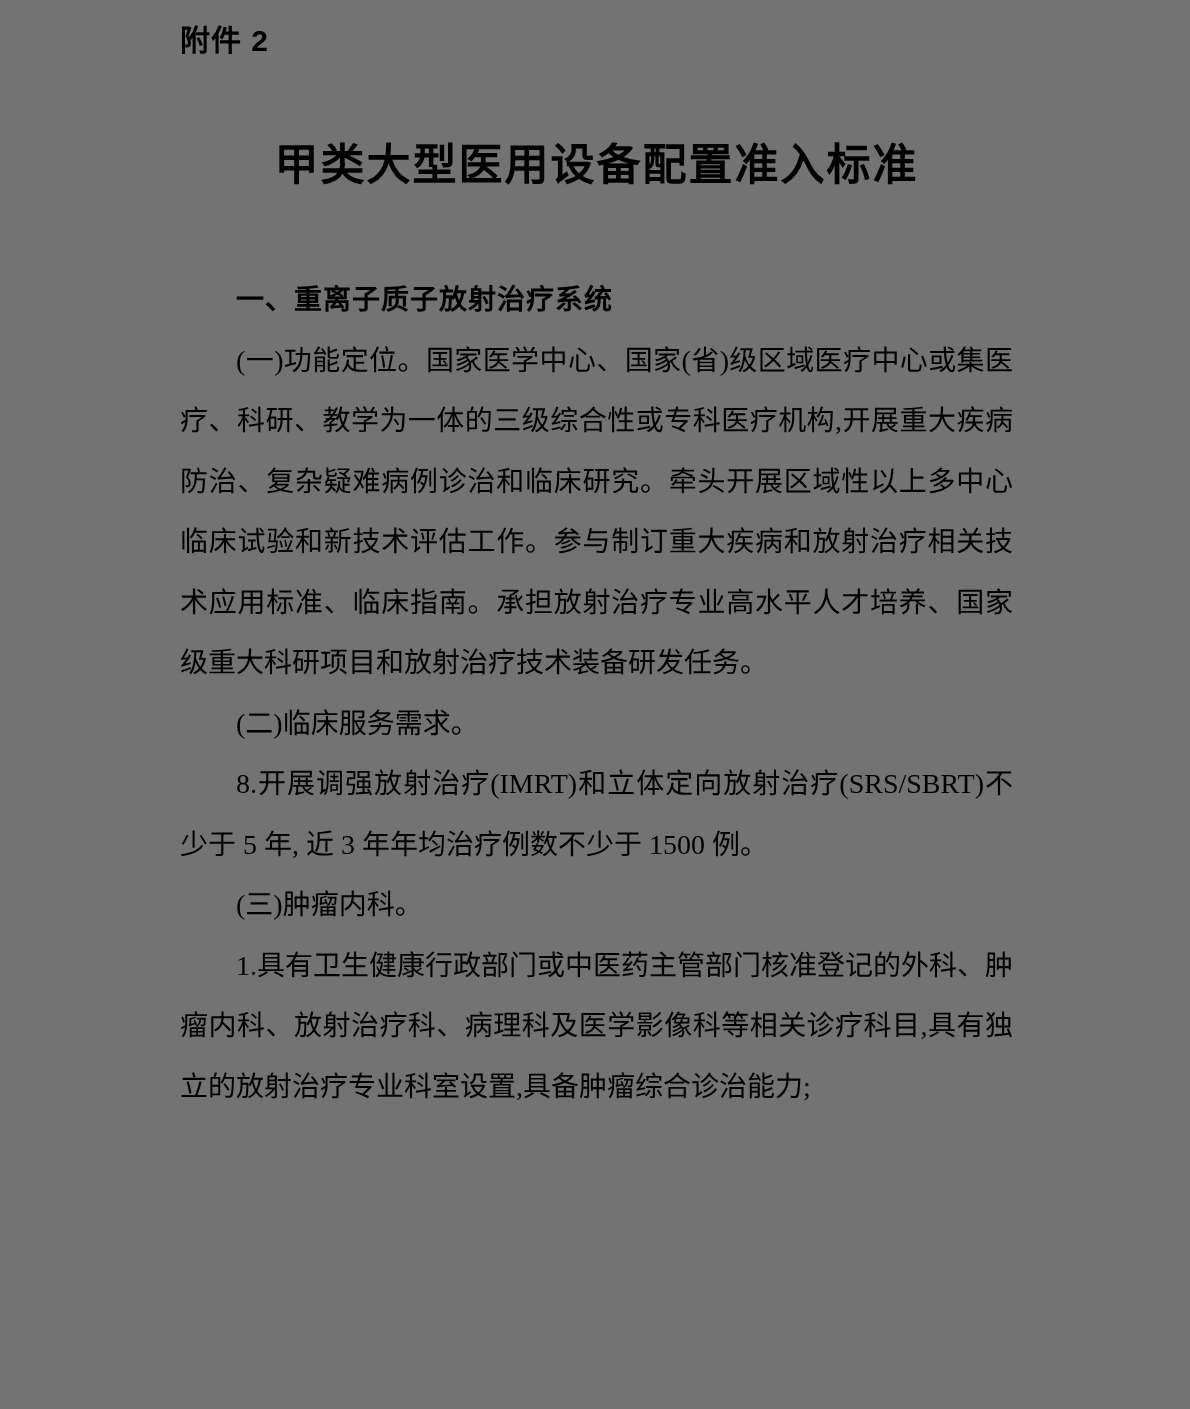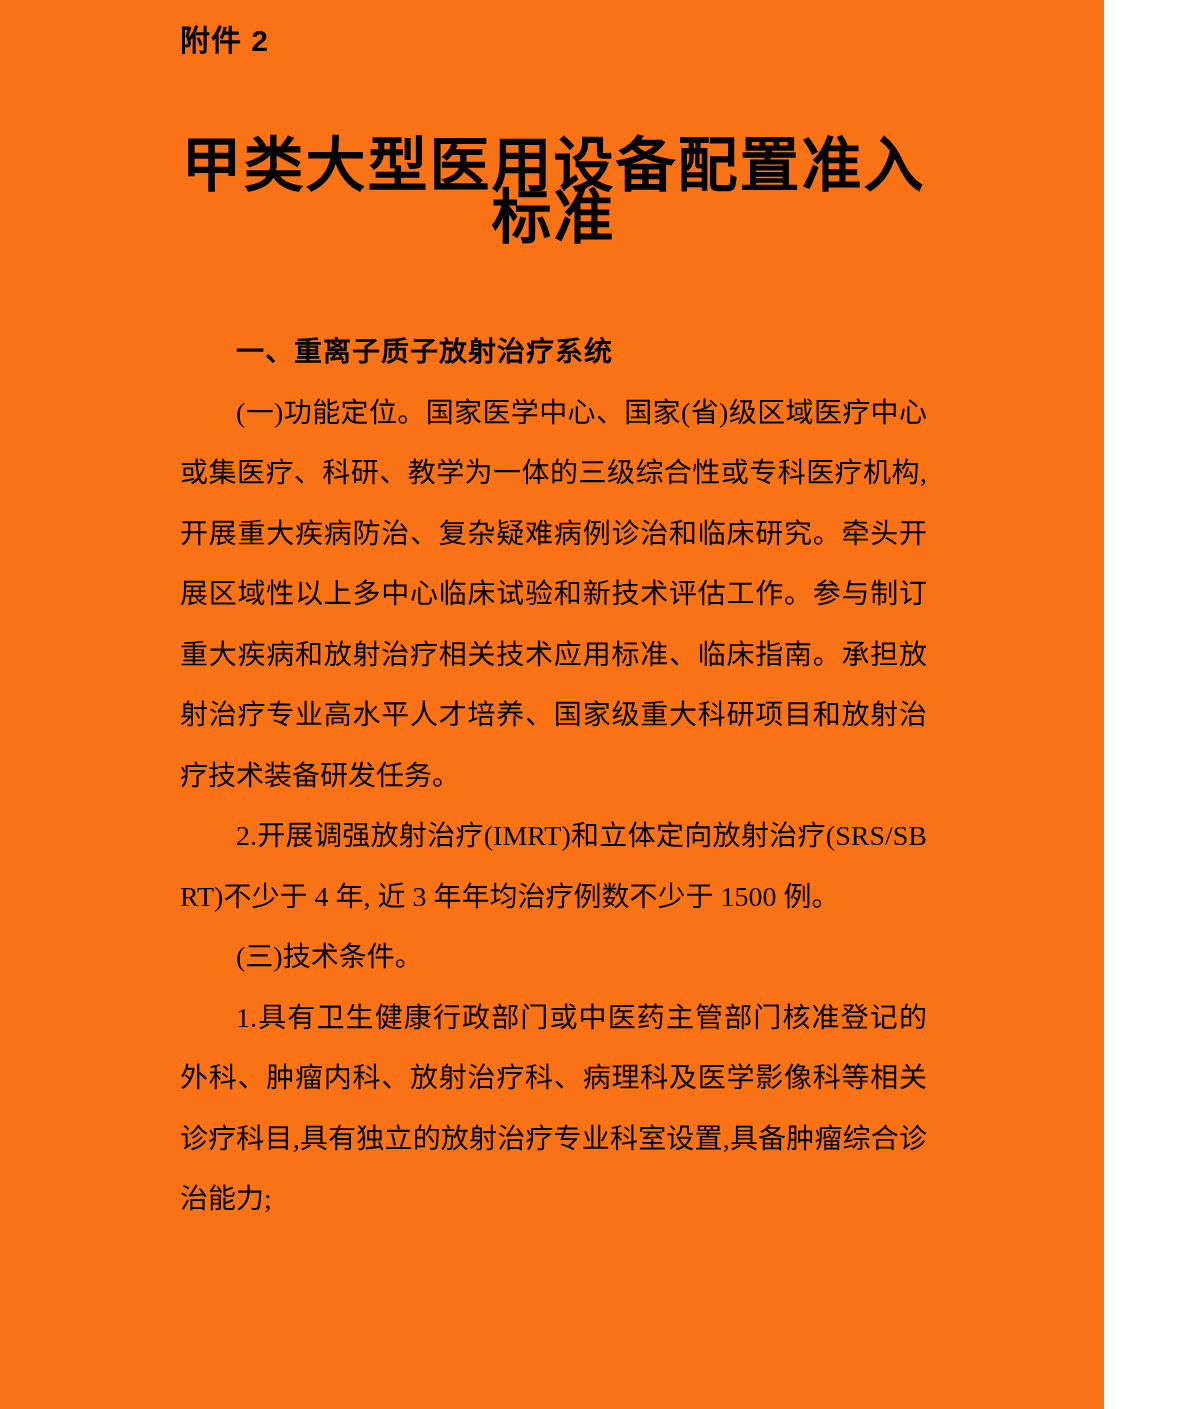--- a/index.html
+++ b/index.html
@@ -4,37 +4,37 @@
 <style>
   html, body {
     margin: 0;
     padding: 0;
     background: #ffffff;
     color: #000000;
   }
   .page {
     position: relative;
     box-sizing: border-box;
-    width: 1104px;
+    width: 1190px;
     height: 1409px;
-    background: #f97316;
+    background: #737373;
     padding: 22px 177px 0 180px;
     overflow: hidden;
   }
   .attachment {
     font-family: "Liberation Sans", sans-serif;
     font-weight: 600;
     font-size: 30px;
     line-height: 38px;
     letter-spacing: 1px;
   }
   .doc-title {
     font-family: "Liberation Serif", serif;
     font-weight: 700;
-    font-size: 60px;
+    font-size: 44px;
     line-height: 52px;
     text-align: center;
     letter-spacing: 2px;
     margin: 80px 0 0 0;
   }
   .doc-body {
     margin-top: 78px;
   }
   .para {
     font-family: "Liberation Serif", serif;
@@ -68,23 +68,24 @@
   <div class="attachment">附件 2</div>
 
   <h1 class="doc-title">甲类大型医用设备配置准入标准</h1>
 
   <div class="doc-body">
 
     <h2 class="section-heading">一、重离子质子放射治疗系统</h2>
 
     <p class="para"><span class="lead">(一)功能定位。</span><span>国家医学中心、国家(省)级区域医疗中心或集医疗、科研、教学为一体的三级综合性或专科医疗机构,开展重大疾病防治、复杂疑难病例诊治和临床研究。牵头开展区域性以上多中心临床试验和新技术评估工作。参与制订重大疾病和放射治疗相关技术应用标准、临床指南。承担放射治疗专业高水平人才培养、国家级重大科研项目和放射治疗技术装备研发任务。</span></p>
 
+    <p class="para">(二)临床服务需求。</p>
 
 
-    <p class="para">2.开展调强放射治疗(IMRT)和立体定向放射治疗(SRS/SBRT)不少于 4 年, 近 3 年年均治疗例数不少于 1500 例。</p>
+    <p class="para">8.开展调强放射治疗(IMRT)和立体定向放射治疗(SRS/SBRT)不少于 5 年, 近 3 年年均治疗例数不少于 1500 例。</p>
 
-    <p class="para">(三)技术条件。</p>
+    <p class="para">(三)肿瘤内科。</p>
 
     <p class="para">1.具有卫生健康行政部门或中医药主管部门核准登记的外科、肿瘤内科、放射治疗科、病理科及医学影像科等相关诊疗科目,具有独立的放射治疗专业科室设置,具备肿瘤综合诊治能力;</p>
 
   </div>
 
 </div>
 
 </body></html>

